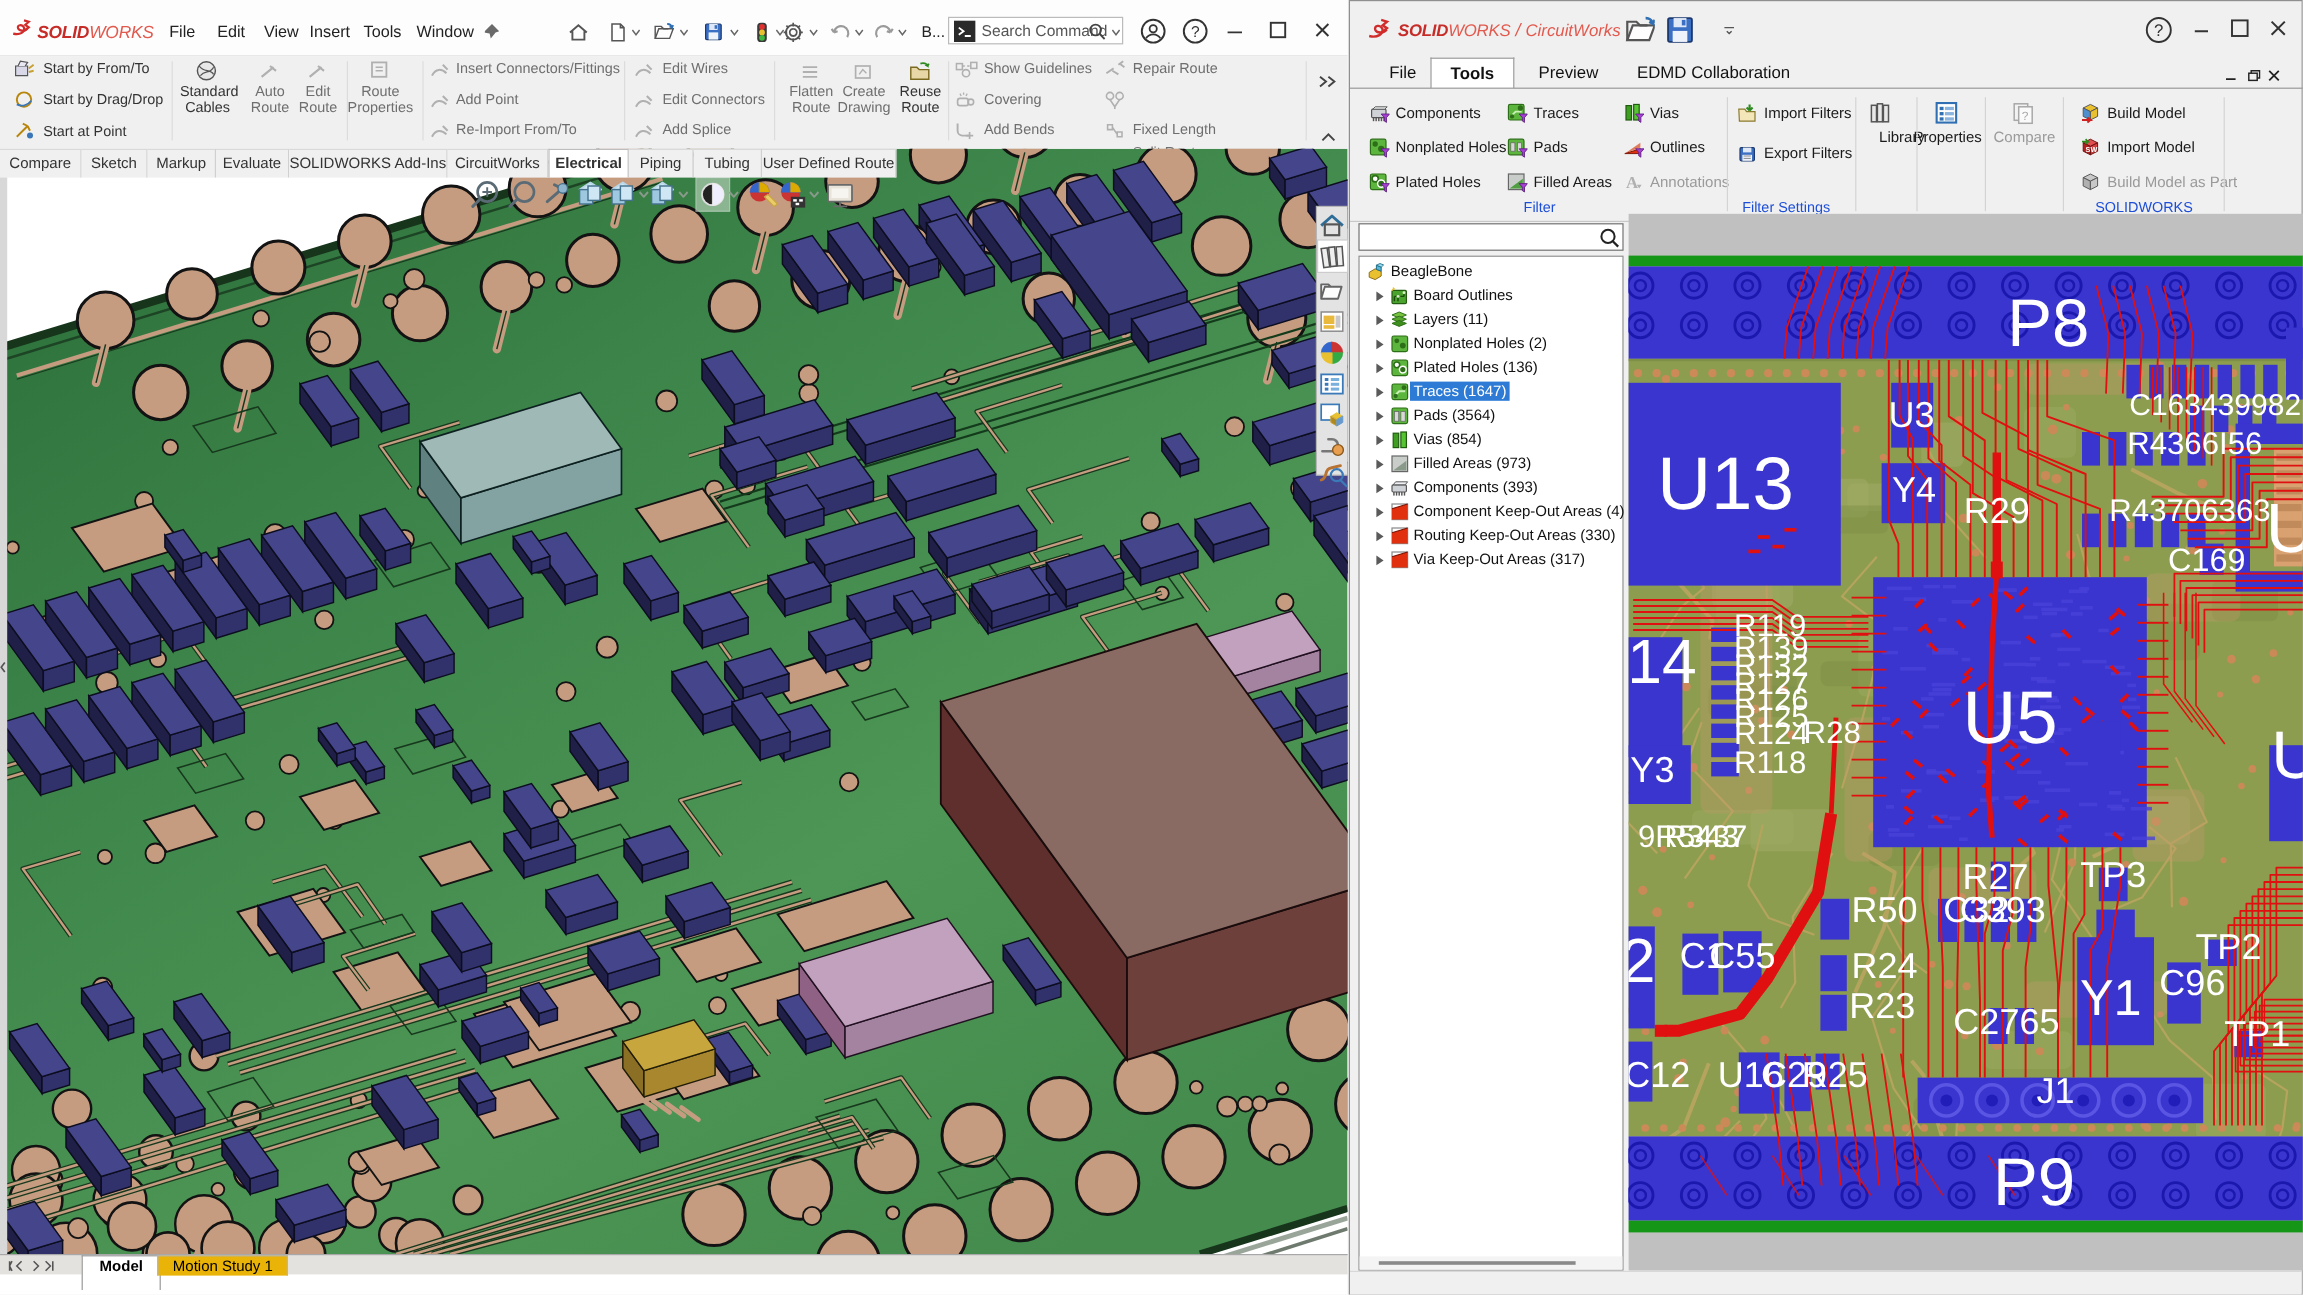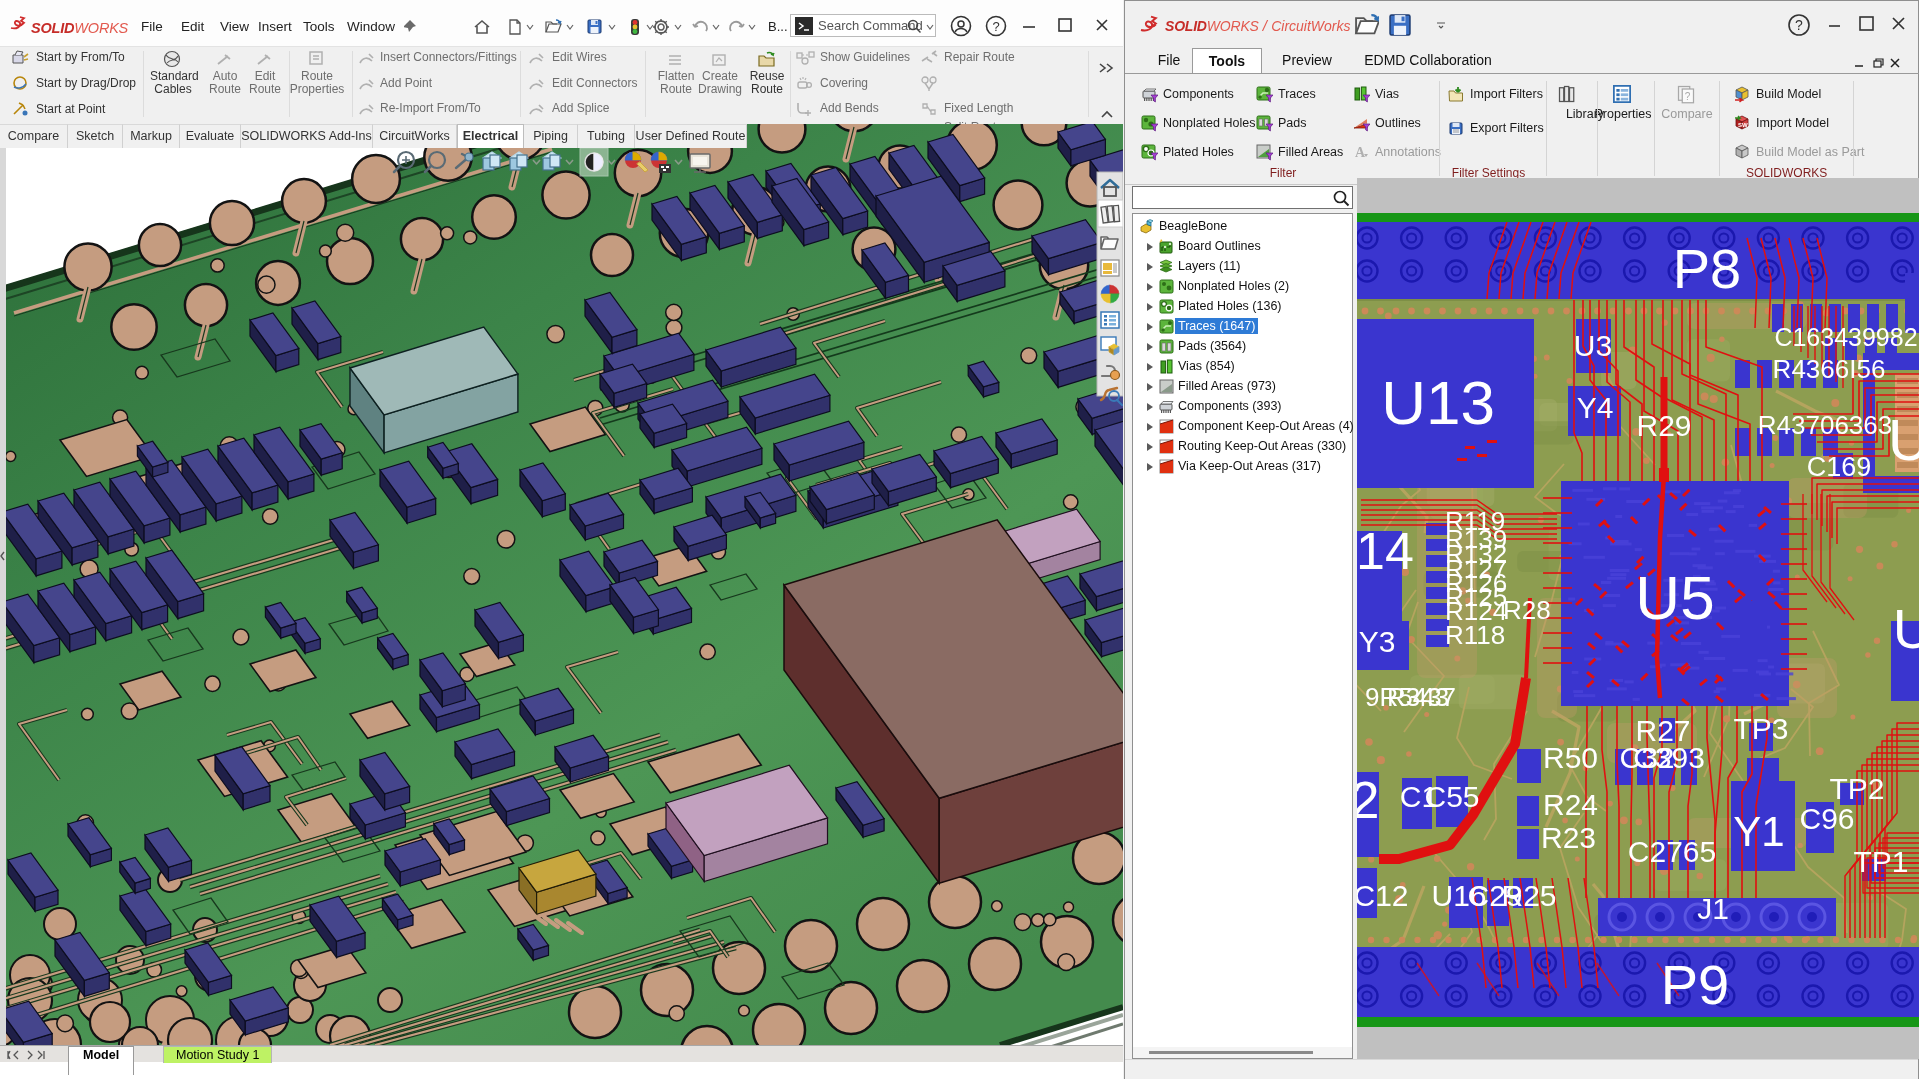--- a/index.html
+++ b/index.html
@@ -17,21 +17,21 @@
 .rlab.on { color:#333; }
 .rlab2 { text-align:center; }
 .vsep { position:absolute; width:1px; background:#dcdcdc; }
 #lbottabs { left:0; top:1045px; width:1123px; height:17px; background:#e4e2df; border-top:1px solid #a8a8a8; }
 #lstatus { left:0; top:1062px; width:1919px; height:17px; background:#f0f0f0; border-top:1px solid #d5d5d5; font-size:12px; color:#333; }
 #rw { left:1124px; top:0; width:795px; height:1079px; background:#f0f0f0; border:1px solid #8f8f8f; }
 .rwtab { position:absolute; top:0; height:26px; font-size:14px; color:#111; text-align:center; line-height:25px; }
 .rwtab.active { background:#fff; border:1px solid #9a9a9a; border-bottom:1px solid #fff; font-weight:bold; }
 .glab { position:absolute; font-size:12.5px; color:#1a1a1a; white-space:nowrap; }
 .glab.dis { color:#9a9a9a; }
-.grpname { position:absolute; font-size:12px; color:#7f1d1d; text-align:center; }
+.grpname { position:absolute; font-size:12px; color:#1d4ed8; text-align:center; }
 .tree-row { position:absolute; left:0; height:20px; font-size:12.5px; color:#111; white-space:nowrap; }
 svg.ic { position:absolute; }
 </style></head><body>
 <div id="lw" class="abs">
     <div id="ltitle" class="abs">
       <svg class="ic" style="left:8px;top:14px" width="20" height="18" viewBox="0 0 20 18">
         <path d="M3,14 c6,1.5 10,-1.5 9,-5 c-1.5,-3 -6,-2.5 -5,0.5 c0.8,2.5 6,3 8,0" stroke="#d02c2c" stroke-width="1.8" fill="none"></path>
         <path d="M12,3 l4,1.2 -3,2.6 3,2 -4,3.2" stroke="#d02c2c" stroke-width="1.8" fill="none"></path>
       </svg>
       <div class="abs " style="left:31px;top:19px;"><span class="logo3s">SOLID<span style="color:#e2594e;font-weight:normal">WORKS</span></span></div>
@@ -983,21 +983,21 @@
     <div id="lbottabs" class="abs">
       <svg class="ic" style="left:2px;top:3px" width="62" height="12" viewBox="0 0 62 12">
         <g stroke="#555" stroke-width="1.3" fill="none">
           <path d="M4,2 v8 M6,2 l-2,4 2,4" transform="translate(2,0)"></path>
           <path d="M16,2 l-4,4 4,4"></path>
           <path d="M26,2 l4,4 -4,4"></path>
           <path d="M36,2 l4,4 -4,4 M42,2 v8"></path>
         </g>
       </svg>
       <div class="abs " style="left:68px;top:0px;font-size:12.5px;font-weight:bold;background:#fff;border:1px solid #999;border-bottom:none;height:29px;line-height:16px;padding:0 14px;">Model</div>
-      <div class="abs " style="left:131px;top:0px;font-size:12.5px;background:#bef264;border:1px solid #b5b5b5;border-bottom:none;height:17px;line-height:16px;padding:0 12px;margin-left:32px;">Motion Study 1</div>
+      <div class="abs " style="left:131px;top:0px;font-size:12.5px;background:#eab308;border:1px solid #b5b5b5;border-bottom:none;height:17px;line-height:16px;padding:0 12px;">Motion Study 1</div>
     </div>
   </div>
 <div id="rw" class="abs">
     <svg class="ic" style="left:12px;top:12px" width="24" height="22" viewBox="0 0 24 22">
       <path d="M4,17 c7,1.8 12,-1.8 11,-6 c-1.8,-3.6 -7,-3 -6,0.6 c1,3 7,3.6 9.6,0" stroke="#d02c2c" stroke-width="2" fill="none"></path>
       <path d="M14,3.6 l4.8,1.5 -3.6,3 3.6,2.4 -4.8,3.8" stroke="#d02c2c" stroke-width="2" fill="none"></path>
     </svg>
     <div class="abs " style="left:40px;top:16px;"><span style="font-weight:bold;font-style:italic;color:#c62c28;font-size:14px;letter-spacing:-0.2px;">SOLID<span style="color:#e2594e;font-weight:normal">WORKS</span></span><span style="color:#e2594e;font-size:15px;font-style:italic;"> / </span><span style="color:#e2594e;font-size:14px;font-style:italic;">CircuitWorks</span></div>
     <svg class="ic" style="left:228px;top:11px" width="26" height="26" viewBox="0 0 17 17">
       <path d="M2,14 l3,-8 h12 l-3,8 z" fill="#fdfdfd" stroke="#555" stroke-width="1.2"></path>

